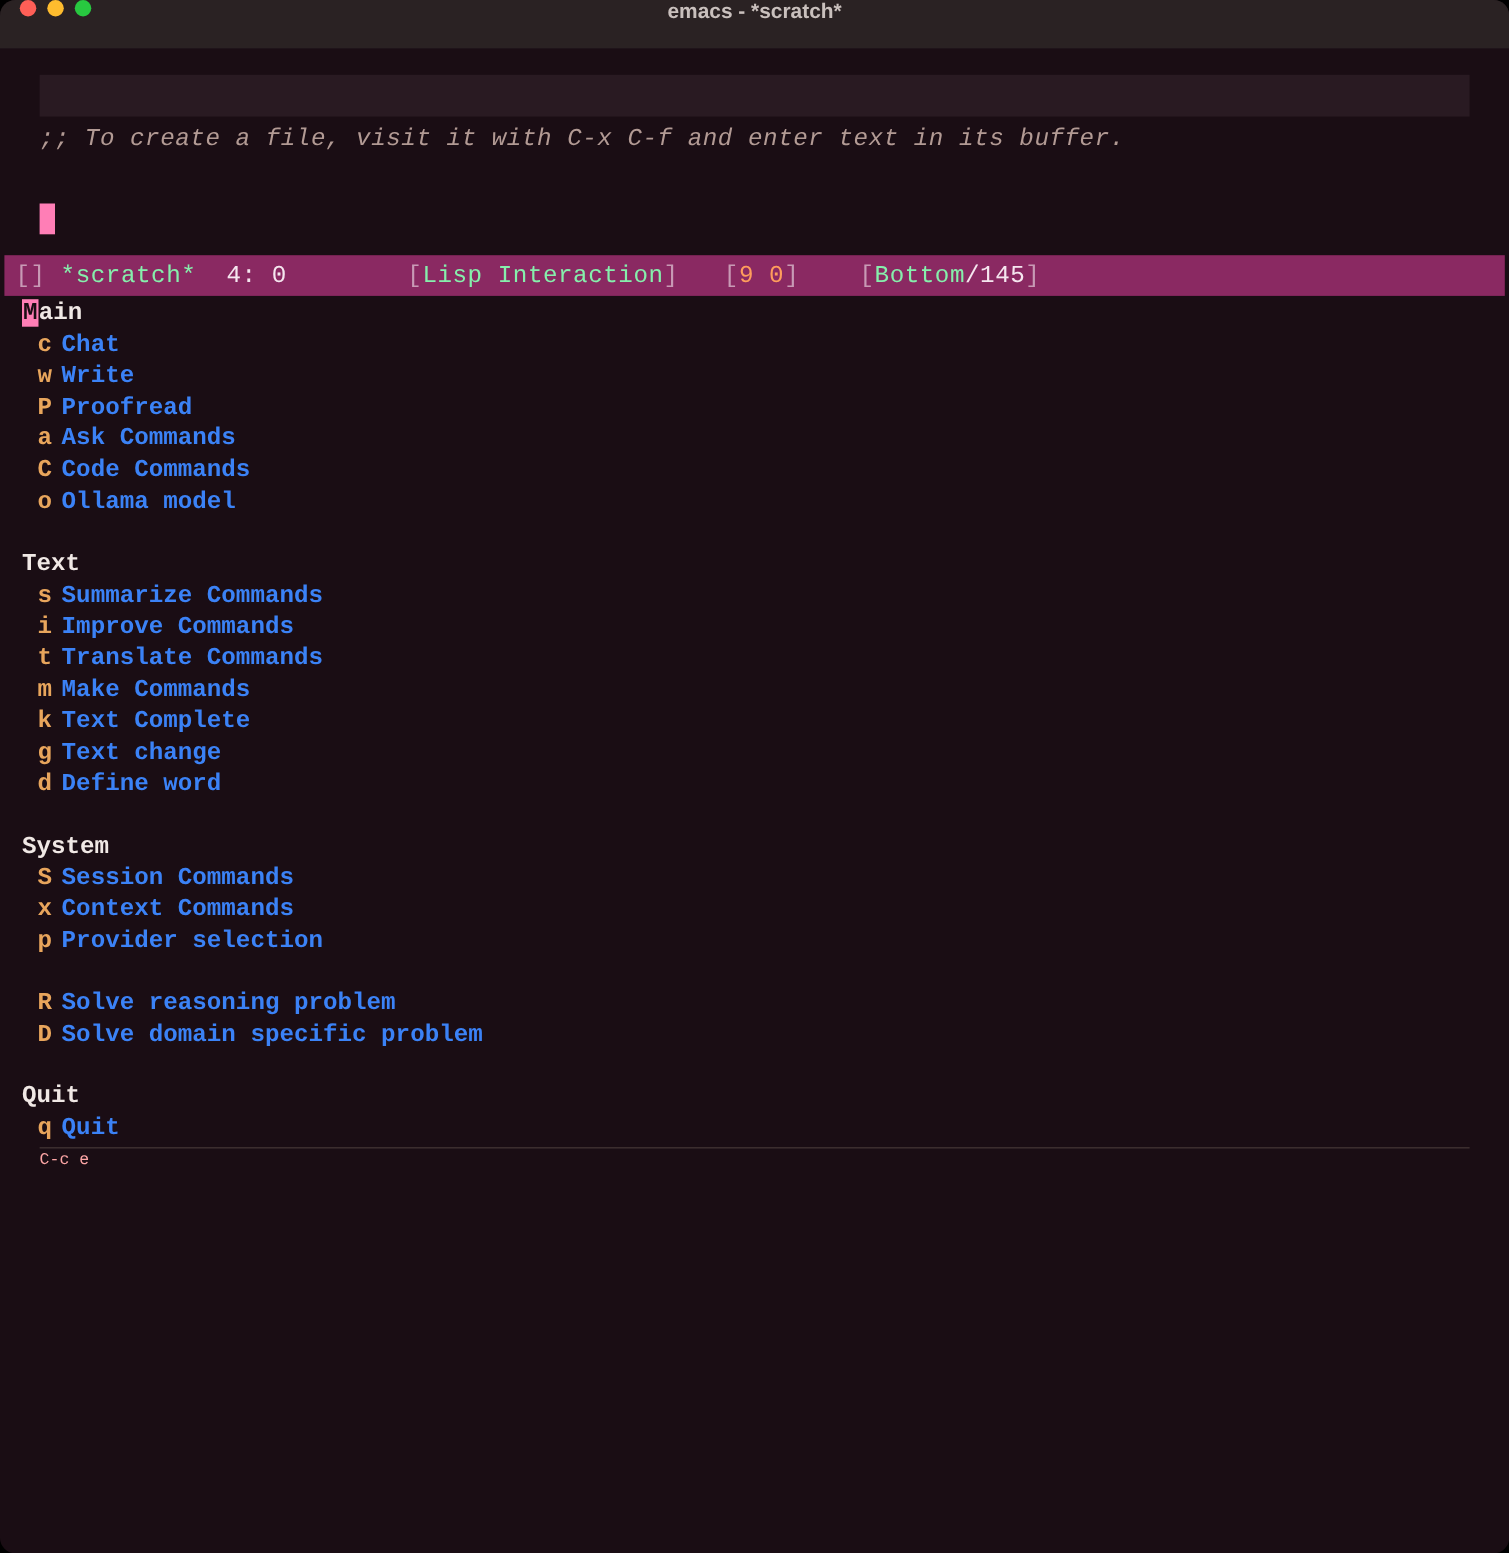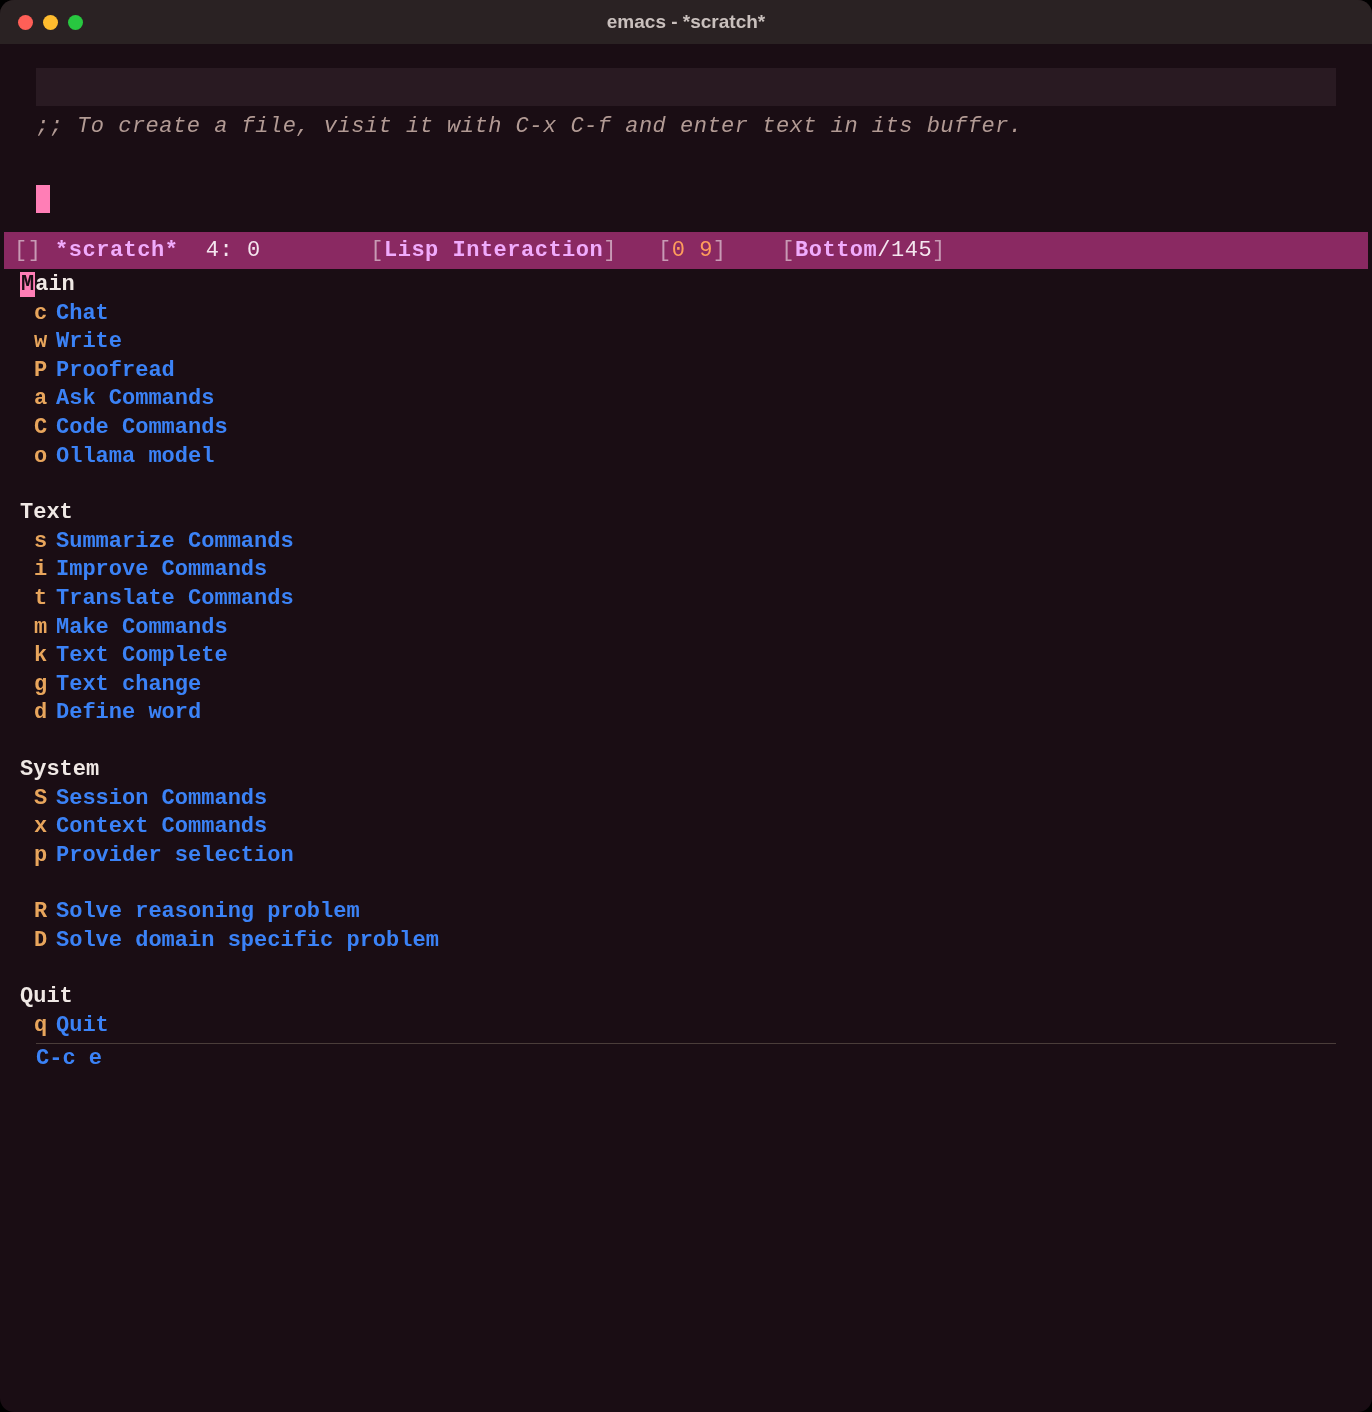--- a/index.html
+++ b/index.html
@@ -20,21 +20,20 @@
       height: 1412px;
       background: #1a0d14;
       border-radius: 14px;
       overflow: hidden;
       position: relative;
     }
     .titlebar {
       height: 44px;
       background: #2a2223;
       display: flex;
-      align-items: center;
       padding: 0 18px;
       position: relative;
     }
     .traffic-lights {
       display: flex;
       gap: 10px;
       position: absolute;
       left: 18px;
     }
     .light {
@@ -84,21 +83,21 @@
     .modeline {
       background: #8a2962;
       color: #e8c8d8;
       padding: 6px 10px;
       margin: 0 4px;
       font-size: 22px;
       display: flex;
       gap: 0;
       letter-spacing: 0.5px;
     }
-    .modeline .pink { color: #f0abfc; font-weight: 700; }
+    .modeline .pink { color: #86efac; font-weight: 400; }
     .modeline .dim { color: #c89ab5; }
     .modeline .white { color: #f5e6ef; }
     .modeline .orange { color: #ff9d5c; }
     .modeline .part { white-space: pre; }
     .menu {
       padding: 0 20px;
       font-size: 22px;
       line-height: 1.3;
     }
     .section-header {
@@ -130,23 +129,22 @@
     .menu-item .label {
       color: #3b82f6;
       font-weight: bold;
     }
     .divider {
       border-top: 1px solid #4a3d3a;
       margin: 2px 36px 0 36px;
     }
     .minibuffer {
       padding: 2px 36px;
-      color: #3b82f6;
-      font-size: 22px;
-      font-weight: bold;
+      color: #fca5a5;
+      font-size: 15px;
     }
   </style>
 </head>
 <body>
 
 <div class="window">
   <div class="titlebar">
     <div class="traffic-lights">
       <div class="light red"></div>
       <div class="light yellow"></div>
@@ -166,21 +164,21 @@
       <span class="part"> </span>
       <span class="part pink">*scratch*</span>
       <span class="part">  </span>
       <span class="part white">4: 0</span>
       <span class="part">        </span>
       <span class="part dim">[</span>
       <span class="part pink">Lisp Interaction</span>
       <span class="part dim">]</span>
       <span class="part">   </span>
       <span class="part dim">[</span>
-      <span class="part orange">0 9</span>
+      <span class="part orange">9 0</span>
       <span class="part dim">]</span>
       <span class="part">    </span>
       <span class="part dim">[</span>
       <span class="part pink">Bottom</span>
       <span class="part white">/</span>
       <span class="part white">145</span>
       <span class="part dim">]</span>
     </div>
 
     <div class="menu">

